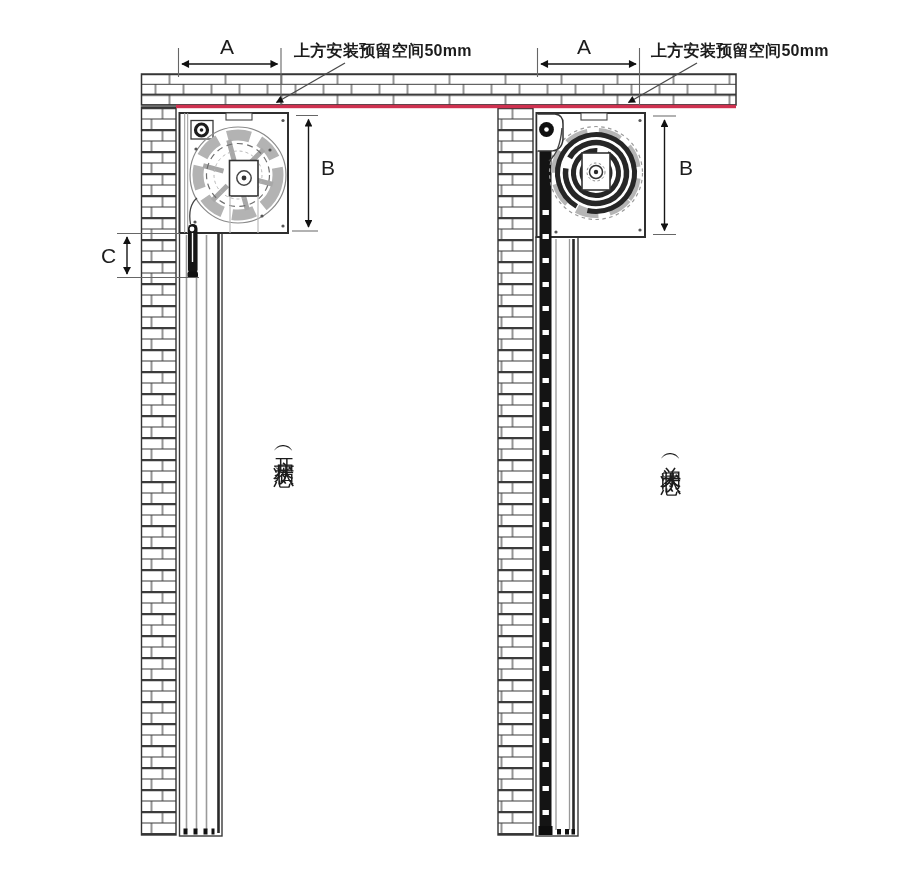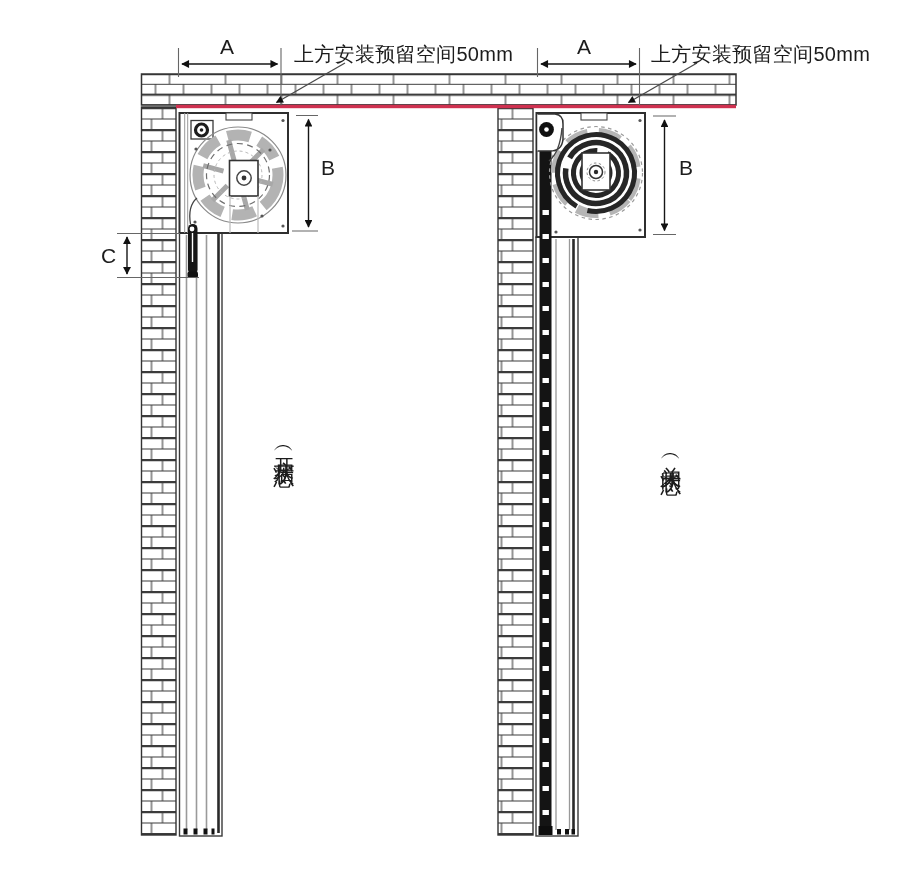--- a/index.html
+++ b/index.html
@@ -3,21 +3,21 @@
 <meta charset="utf-8">
 <style>
   html,body{margin:0;padding:0;background:#fff;}
   .canvas{
     position:relative;width:908px;height:872px;background:#ffffff;overflow:hidden;
     font-family:"Liberation Sans", sans-serif;color:#1c1c1c;
   }
   .layer{position:absolute;left:0;top:0;}
   .lbl{position:absolute;white-space:nowrap;color:#1c1c1c;}
   .dim{font-size:21px;font-weight:500;letter-spacing:.5px;}
-  .note{font-size:20px;font-weight:400;letter-spacing:.3px;}
+  .note{font-size:16px;font-weight:700;letter-spacing:.3px;}
   .state{
     font-size:21px;font-weight:500;letter-spacing:3px;
     writing-mode:vertical-rl;text-orientation:mixed;line-height:1;
   }
 </style>
 </head>
 <body>
 
 <div class="canvas">
 

